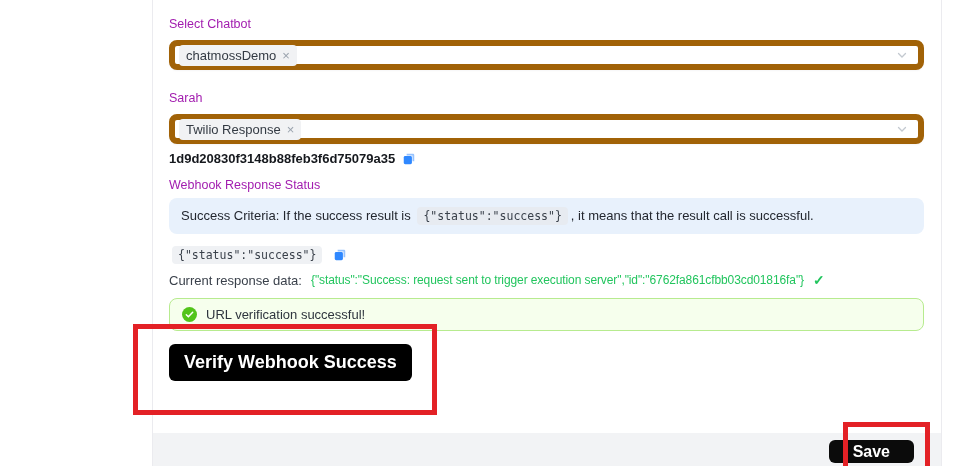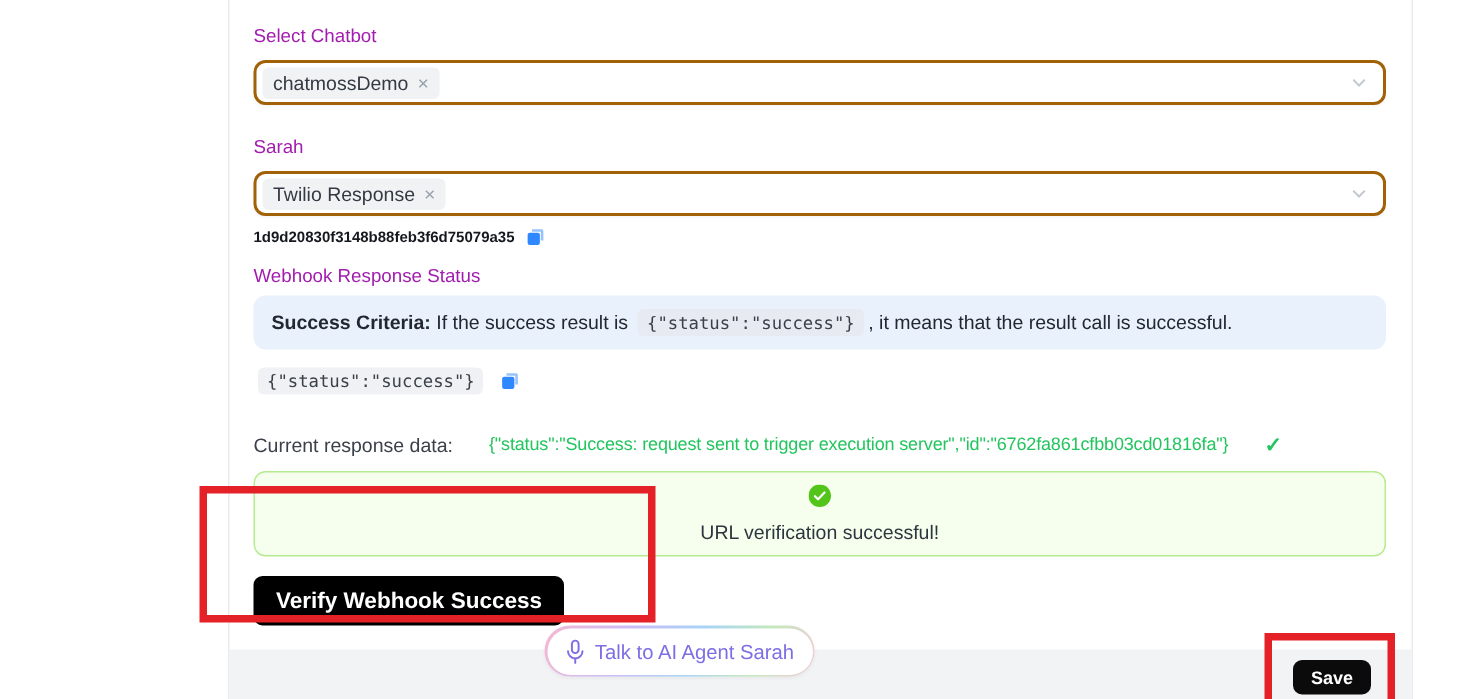--- a/index.html
+++ b/index.html
@@ -5,63 +5,63 @@
   * { box-sizing: border-box; margin: 0; padding: 0; }
   body { font-family: "Liberation Sans", sans-serif; background: #fff; }
   .screen { position: relative; width: 974px; height: 466px; background: #ffffff; overflow: hidden; }
 
   .panel { position: absolute; left: 152px; top: 0; width: 790px; height: 466px;
            border-left: 1px solid #ebebef; border-right: 1px solid #ebebef; background: #fff; }
   .content { padding: 16px 17px 0 16px; }
 
   .field-label { color: #a21caf; font-size: 12.5px; line-height: 16px; }
 
-  .select-box { position: relative; margin-top: 8px; height: 30px; border: 2px solid #a16207;
+  .select-box { position: relative; margin-top: 8px; height: 30px; border: 6px solid #a16207;
                 border-radius: 8px; display: flex; align-items: center; padding: 0 30px 0 4px;
                 background: #fff; box-shadow: 0 1px 2px rgba(16,24,40,.04); cursor: pointer; }
   .tag { display: inline-flex; align-items: center; gap: 6px; background: #f1f2f4; border-radius: 4px;
          padding: 3px 7px; font-size: 13px; color: #333a43; }
   .tag .x { color: #98a1ac; font-size: 13px; line-height: 1; cursor: pointer; }
   .chevron { position: absolute; right: 10px; top: 50%; transform: translateY(-50%); display: flex; }
 
   .section-gap-lg { margin-top: 20px; }
   .section-gap-md { margin-top: 18px; }
 
   .key-row { margin-top: 7px; display: flex; align-items: center; gap: 7px;
-             font-size: 10px; font-weight: 600; color: #15181d; }
+             font-size: 13px; font-weight: 600; color: #15181d; }
   .copy-icon { display: inline-flex; cursor: pointer; }
 
   .status-label { margin-top: 11px; }
 
   .info-box { margin-top: 5px; background: #e8f1fc; border-radius: 8px; padding: 9px 12px;
               font-size: 13px; color: #23272f; line-height: 18px; }
-  .info-box b { font-weight: 700; }
+  .info-box b { font-weight: 400; }
   .code-chip { font-family: "DejaVu Sans Mono", monospace; font-size: 11.5px; background: #e7ebf1;
                border-radius: 4px; padding: 2px 6px; color: #3a414b; margin: 0 3px; white-space: nowrap; }
   .code-chip.on-white { background: #eff1f4; }
 
   .required-row { margin-top: 12px; display: flex; align-items: center; gap: 8px;
                   font-size: 13px; color: #3a414b; }
-  .current-row { margin-top: 25px; display: flex; align-items: center; gap: 24px;
+  .current-row { margin-top: 8px; display: flex; align-items: center; gap: 9px;
                  font-size: 13px; color: #3a414b; white-space: nowrap; }
   .current-json { color: #22c55e; font-size: 12px; letter-spacing: -0.1px; }
   .check-glyph { color: #22c55e; font-weight: 700; font-size: 14px; }
 
   .success-alert { margin-top: 10px; background: #f6ffed; border: 1px solid #b7eb8f; border-radius: 8px;
                    padding: 8px 12px; display: flex; align-items: center; gap: 9px;
-                   font-size: 13px; color: #2e353e; flex-direction: column; }
+                   font-size: 13px; color: #2e353e; }
 
   .verify-btn { margin-top: 13px; background: #000; color: #fff; font-family: "Liberation Sans", sans-serif;
-                font-weight: 700; font-size: 15px; border: none; border-radius: 6px;
+                font-weight: 700; font-size: 18px; border: none; border-radius: 6px;
                 padding: 8px 15px; cursor: pointer; }
 
   .footer { position: absolute; left: 0; right: 0; bottom: 0; height: 33px; background: #f2f3f5; }
   .save-btn { position: absolute; right: 27px; top: 7px; min-width: 50px; height: 23px; background: #0b0b0b;
               color: #fff; border: none; border-radius: 6px; font-family: "Liberation Sans", sans-serif;
-              font-weight: 700; font-size: 12px; padding: 0 12px; cursor: pointer; }
+              font-weight: 700; font-size: 16px; padding: 0 24px; cursor: pointer; }
 
   .sarah-wrap { position: absolute; left: 363px; top: 417px; width: 180px; height: 34px; z-index: 5;
                 border-radius: 17px; padding: 1.5px;
                 background: linear-gradient(115deg, #f6b8d3, #cbbcf6 30%, #a7d4f6 55%, #c4e9bd 78%, #f5c7d9);
                 box-shadow: 0 1px 3px rgba(0,0,0,.06); }
   .sarah-btn { width: 100%; height: 100%; border-radius: 16px; background: #fff; border: none;
                display: flex; align-items: center; justify-content: center; gap: 7px;
                color: #7d6ee4; font-family: "Liberation Sans", sans-serif; font-size: 13.5px; cursor: pointer; }
 
   .annotation { position: absolute; border: 5px solid #e32126; background: transparent;
@@ -151,28 +151,16 @@
       </div>
 
       <button class="verify-btn">Verify Webhook Success</button>
     </div>
 
     <div class="footer">
       <button class="save-btn">Save</button>
     </div>
   </div>
 
-  <div class="sarah-wrap">
-    <button class="sarah-btn">
-      <span style="display:flex;">
-        <svg width="13" height="17" viewBox="0 0 14 18" fill="none" stroke="#7d6ee4" stroke-width="1.4" stroke-linecap="round">
-            <rect x="4.6" y="1" width="4.8" height="9" rx="2.4"></rect>
-            <path d="M1.8 8.6a5.2 5.2 0 0 0 10.4 0"></path>
-            <path d="M7 14v3"></path>
-          </svg>
-      </span>
-      <span>Talk to AI Agent Sarah</span>
-    </button>
-  </div>
 
   <div class="annotation anno-verify"></div>
   <div class="annotation anno-save"></div>
 </div>
 
 </body></html>

